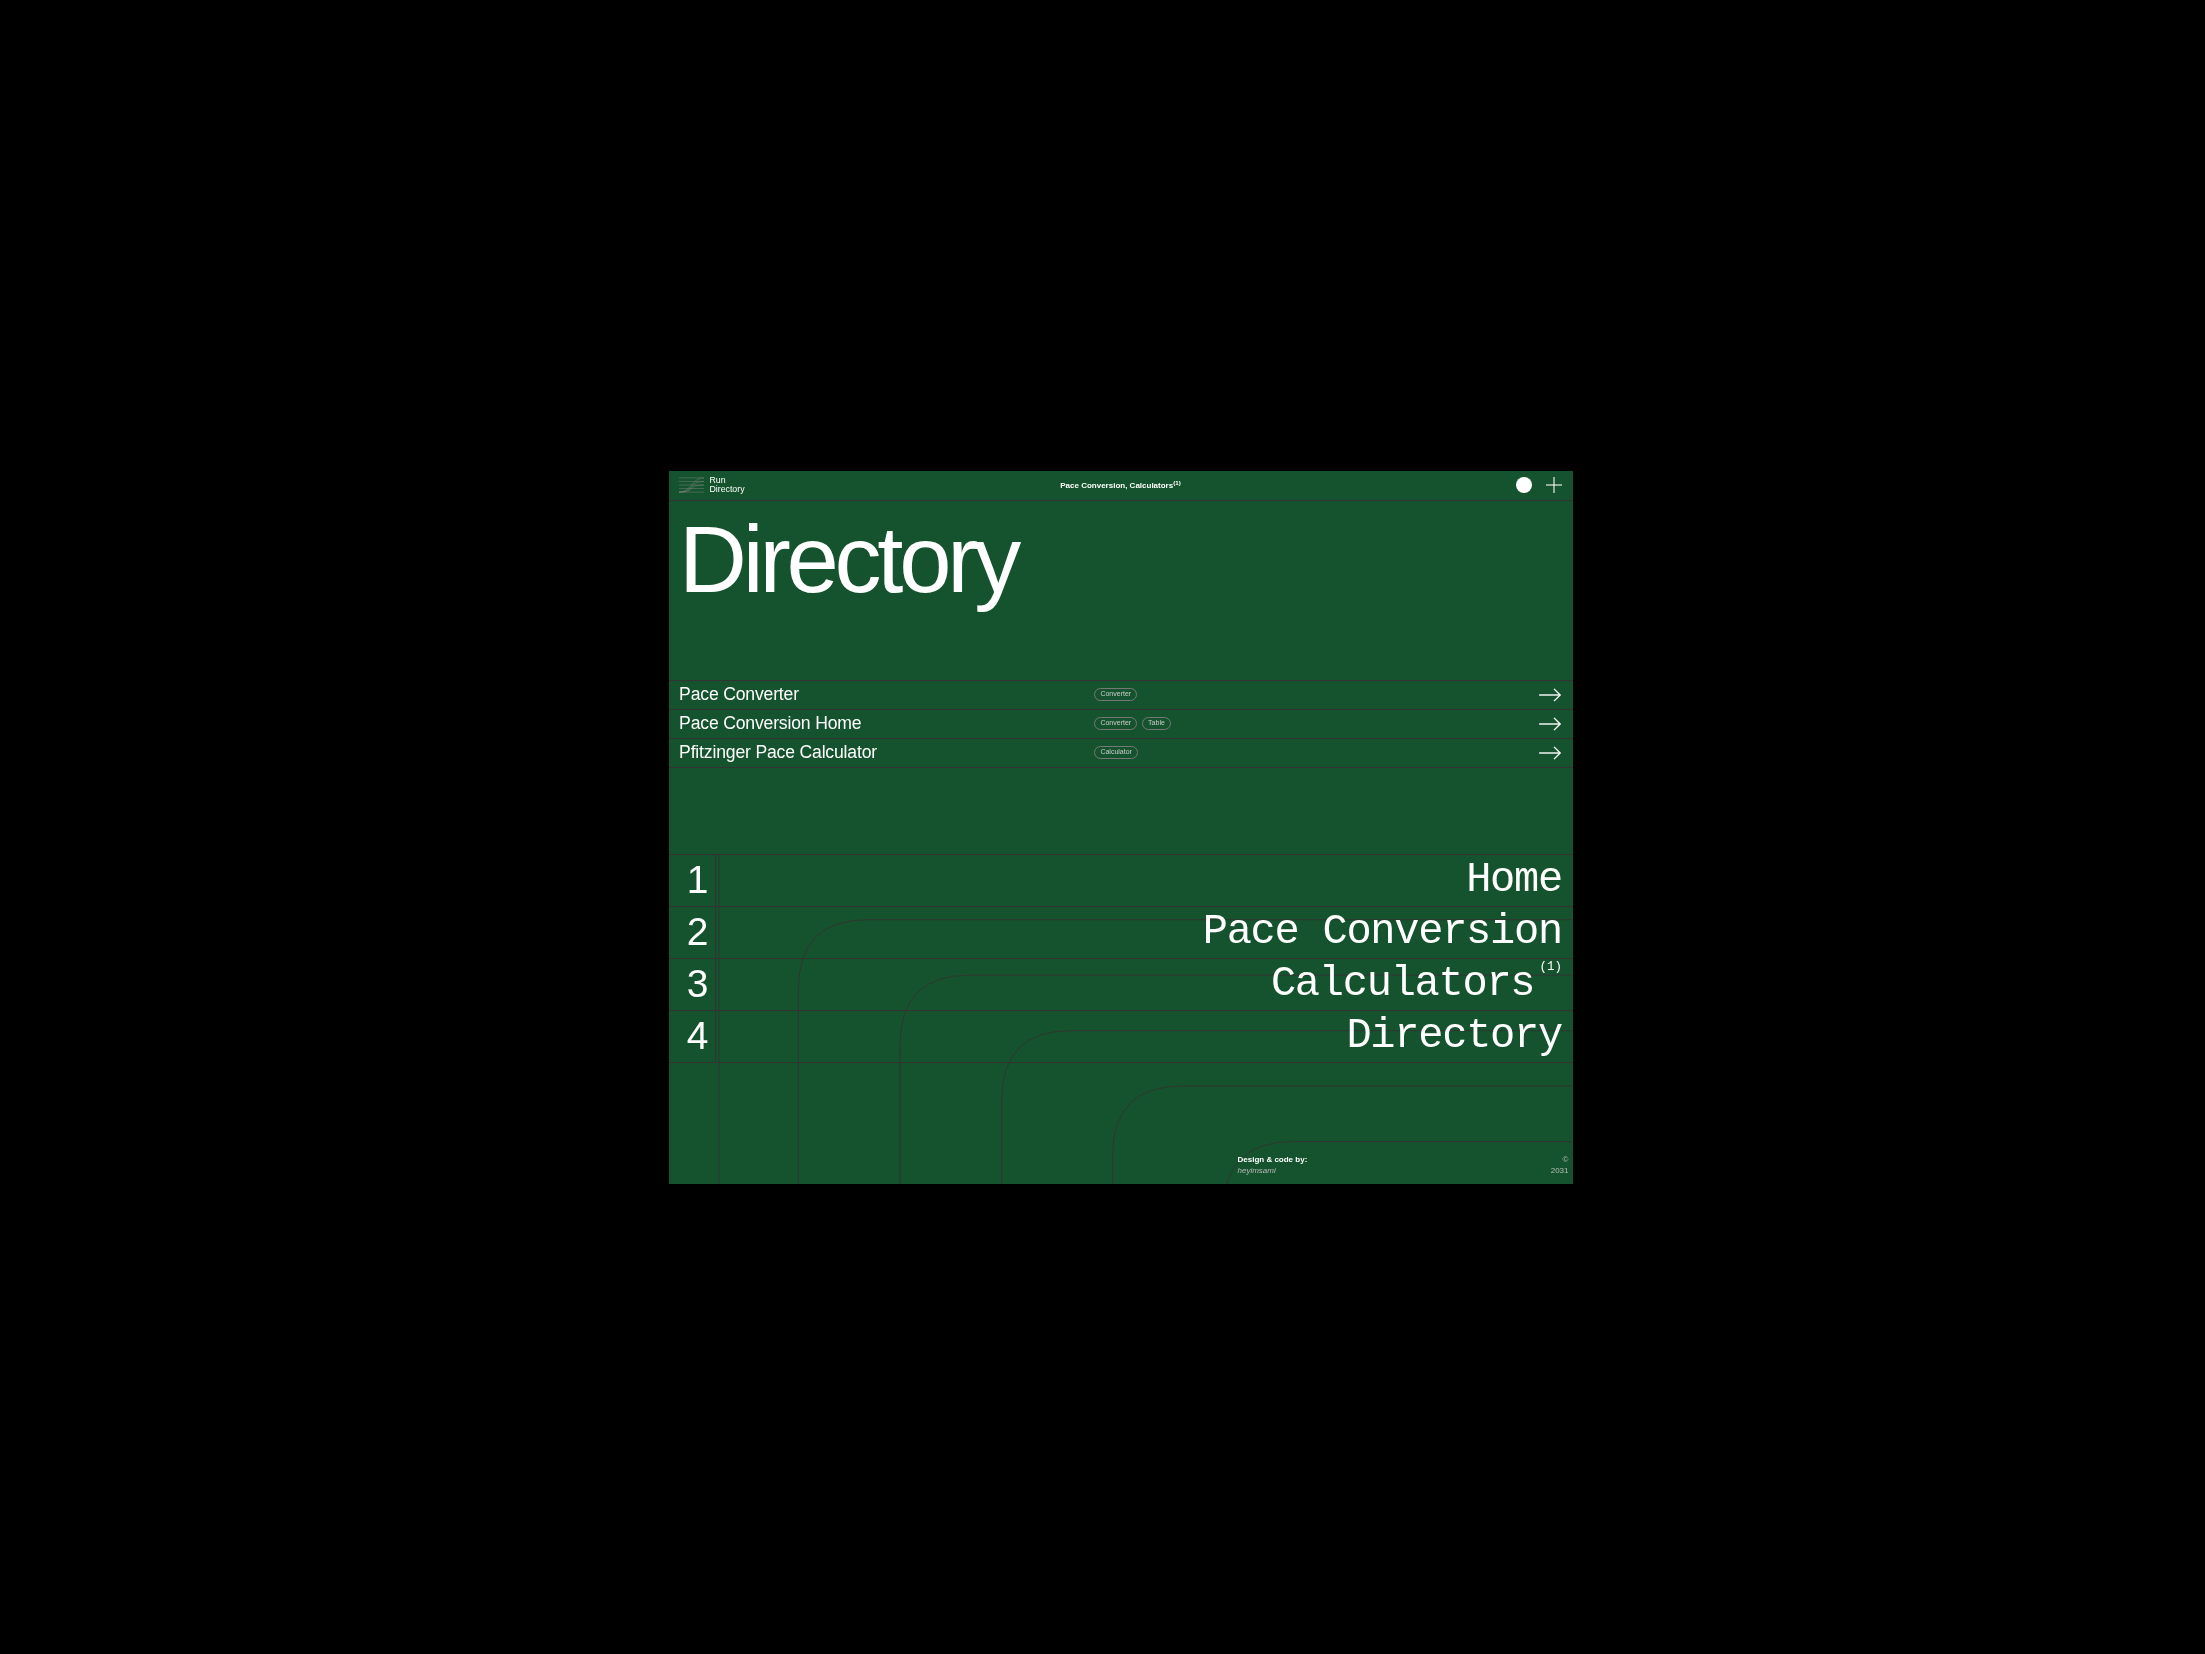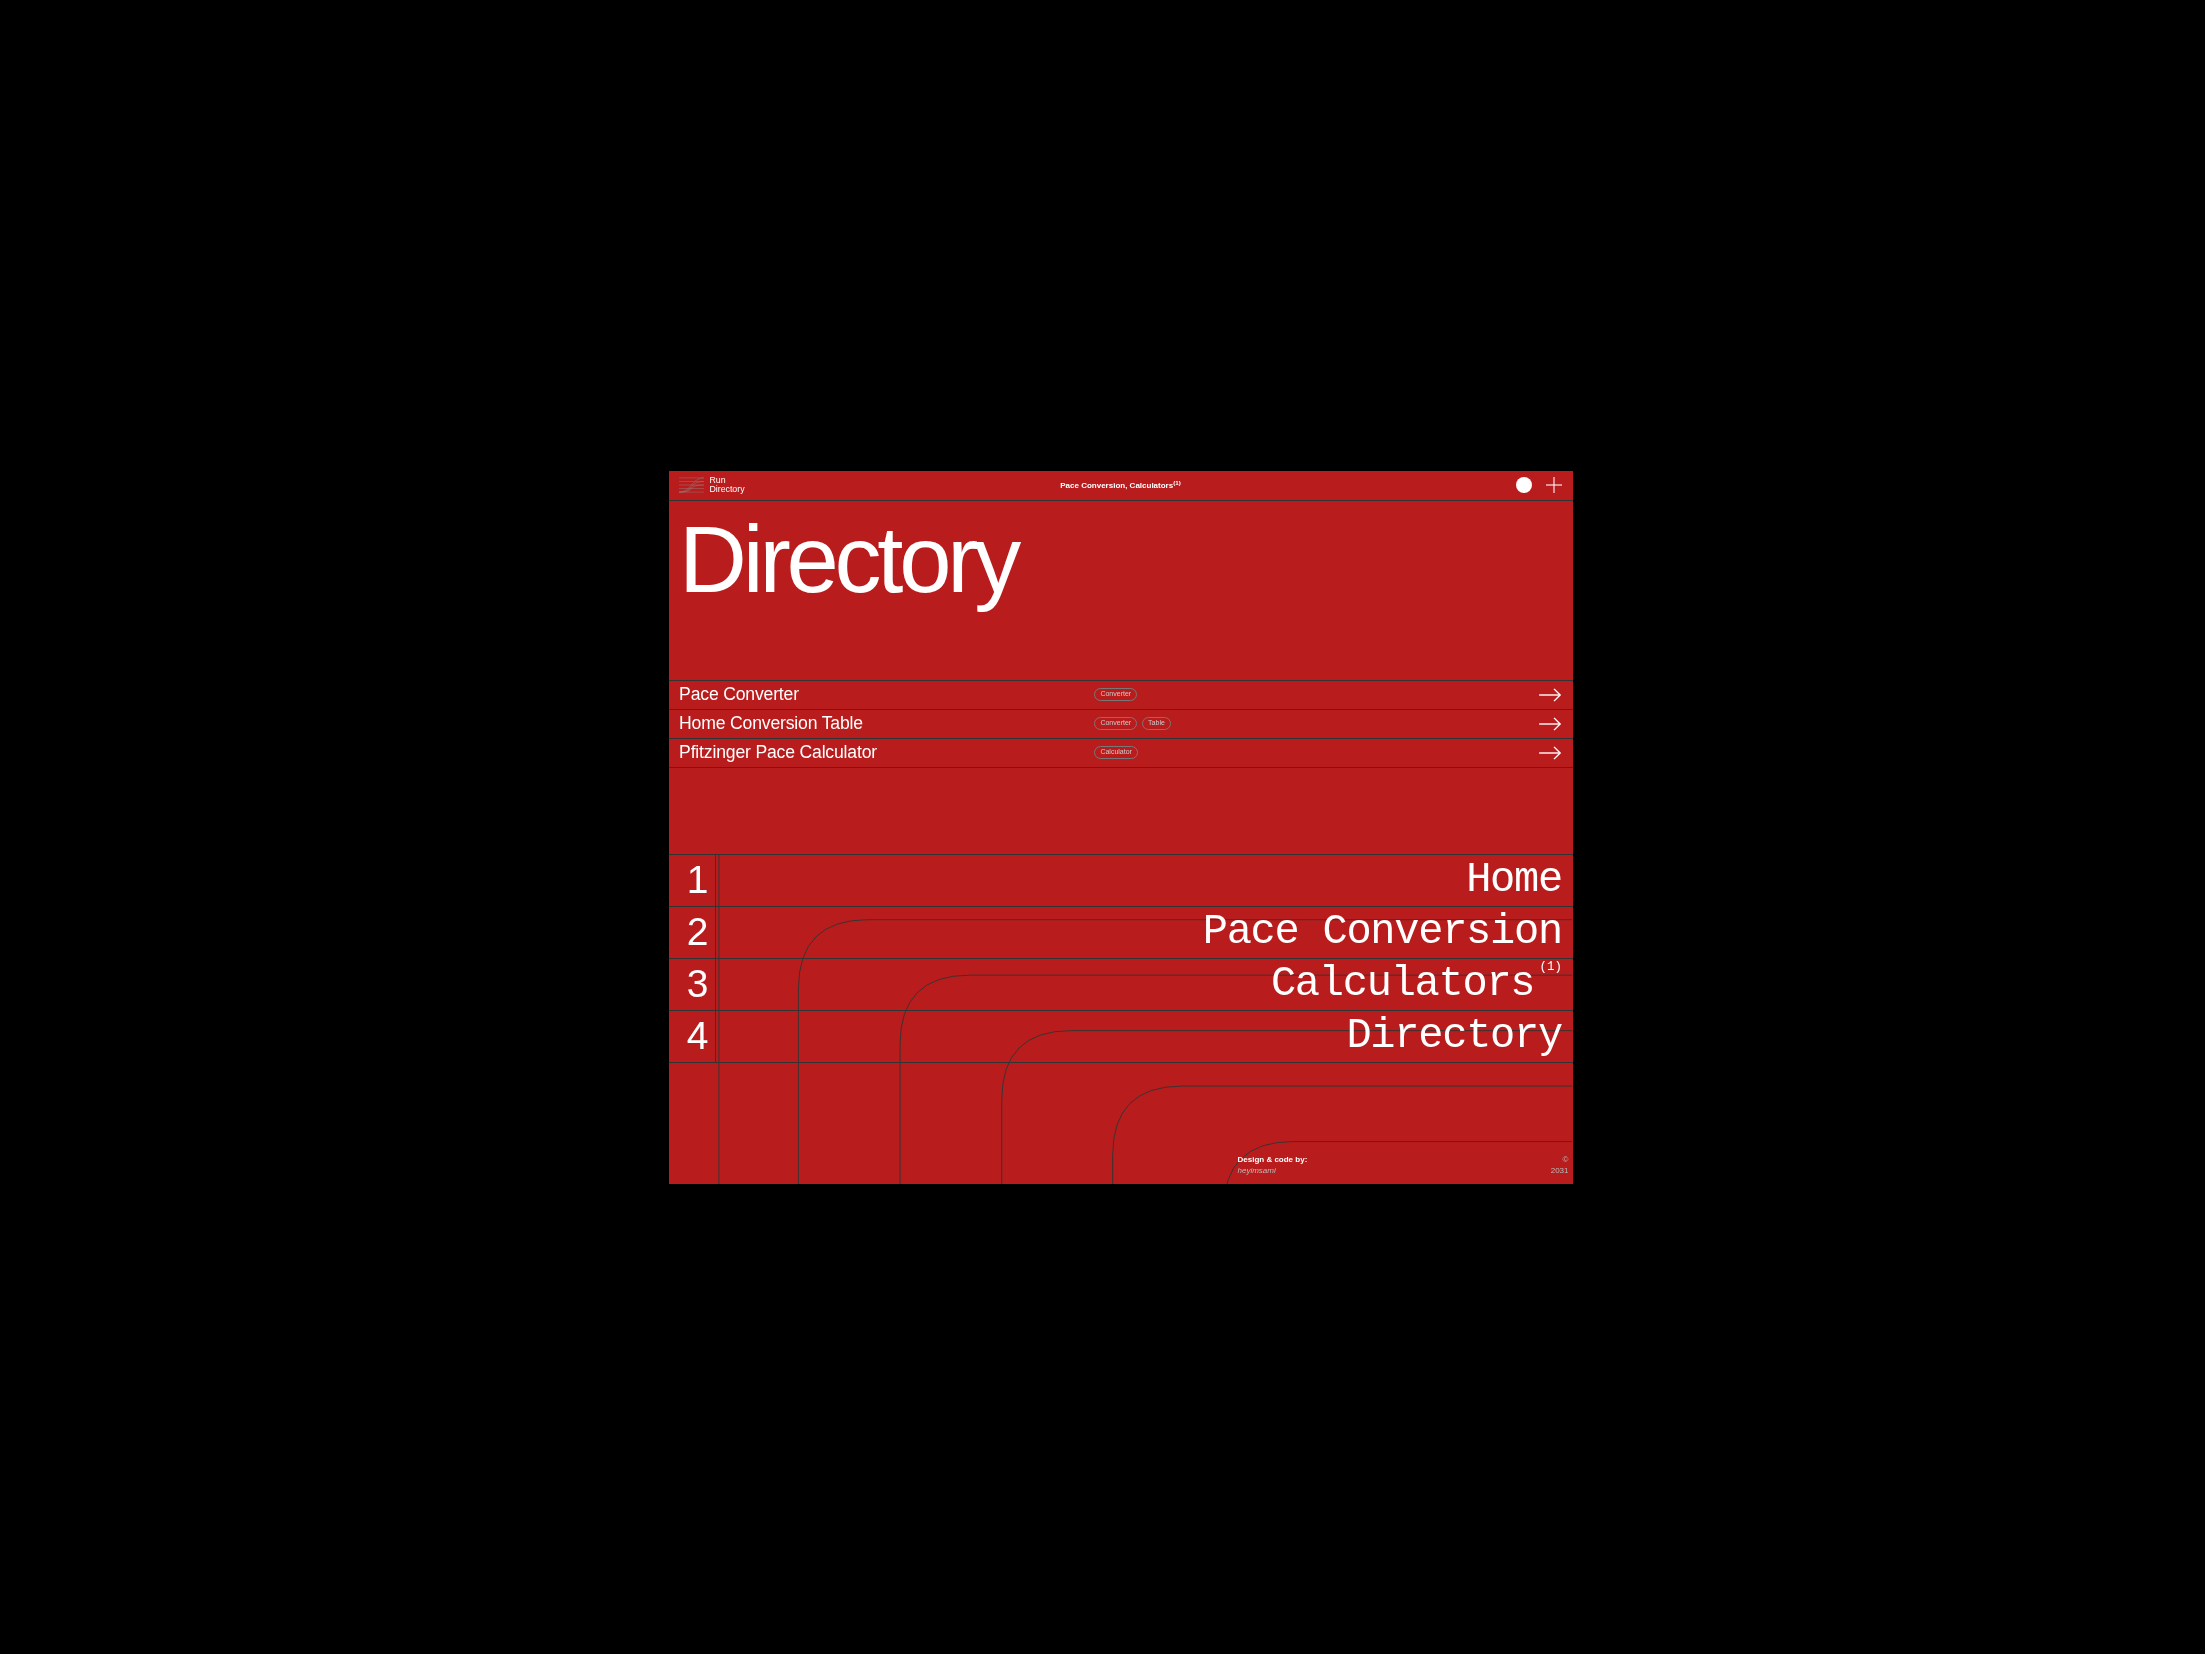--- a/index.html
+++ b/index.html
@@ -8,21 +8,21 @@
   background: #000;
   font-family: "Helvetica Neue", Helvetica, Arial, sans-serif;
   display: flex;
   align-items: center;
   justify-content: center;
   min-height: 100vh;
 }
 .frame {
   width: 904px;
   height: 713px;
-  background: #b91c1c;
+  background: #14532d;
   color: #fff;
   position: relative;
   overflow: hidden;
   margin-left: 36px;
 }
 .header {
   height: 30px;
   border-bottom: 0.9px solid #333;
   display: flex;
   align-items: center;
@@ -262,21 +262,21 @@
       <div class="dir-arrow">
         <svg width="23" height="14" viewBox="0 0 26 16">
             <g stroke="#fff" stroke-width="1.6" fill="none" stroke-linecap="butt">
               <line x1="0" y1="8" x2="24" y2="8"></line>
               <polyline points="17,1 24,8 17,15"></polyline>
             </g>
           </svg>
       </div>
     </div>
     <div class="dir-row">
-      <div class="dir-name">Home Conversion Table</div>
+      <div class="dir-name">Pace Conversion Home</div>
       <div class="dir-tags">
         <span class="pill">Converter</span>
         <span class="pill">Table</span>
       </div>
       <div class="dir-arrow">
         <svg width="23" height="14" viewBox="0 0 26 16">
             <g stroke="#fff" stroke-width="1.6" fill="none" stroke-linecap="butt">
               <line x1="0" y1="8" x2="24" y2="8"></line>
               <polyline points="17,1 24,8 17,15"></polyline>
             </g>

